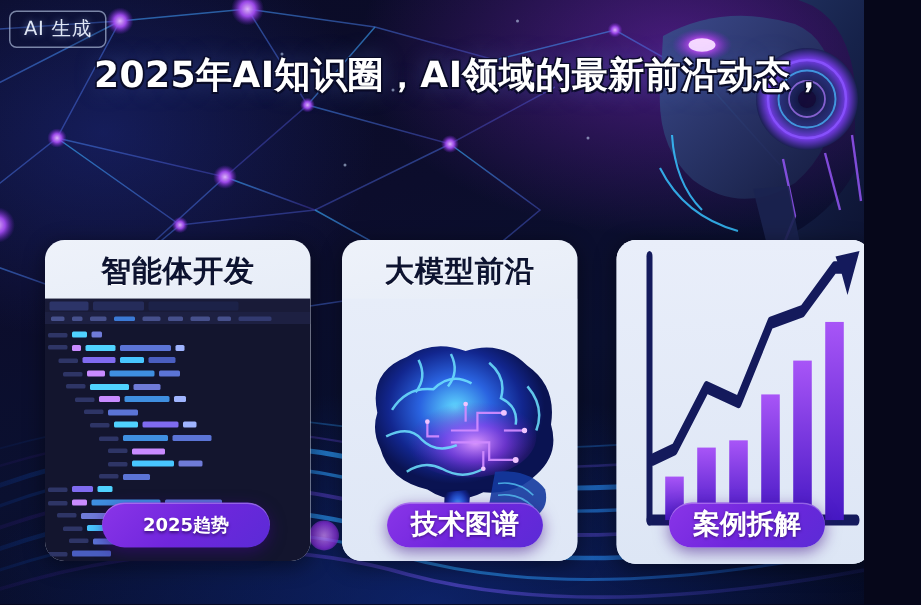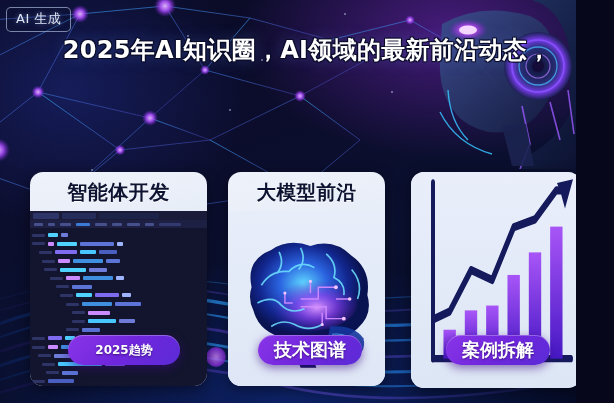--- a/index.html
+++ b/index.html
@@ -46,21 +46,21 @@
       -1px 1px 0 rgba(10,12,40,.9),
       1px -1px 0 rgba(10,12,40,.9),
       -1px -1px 0 rgba(10,12,40,.9),
       0 0 16px rgba(110,150,255,.35);
   }
   .title .l2{ display:block; }
 
   
   .cards{ position:absolute; left:0; top:156px; width:614px; height:247px; z-index:20; }
   .card{
-    position:absolute; top:16px; border-radius:13px; overflow:hidden;
+    position:absolute; top:4px; border-radius:13px; overflow:hidden;
     background:linear-gradient(170deg,#eef2fa 0%,#e3eaf6 45%,#dbe4f3 100%);
     box-shadow:0 3px 14px rgba(0,0,0,.45);
     display:flex; flex-direction:column;
   }
   #card-1{ left:30px;  width:177px; height:214px; }
   #card-2{ left:228px; width:157px; height:214px; }
   #card-3{ left:411px; width:170px; height:216px; }
 
   .card-head{
     flex:0 0 auto; padding:7px 4px 5px; text-align:center;

